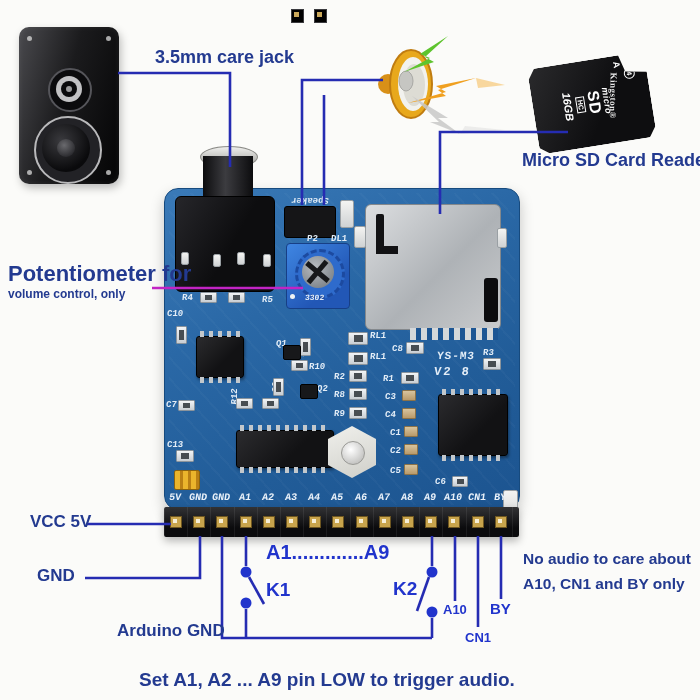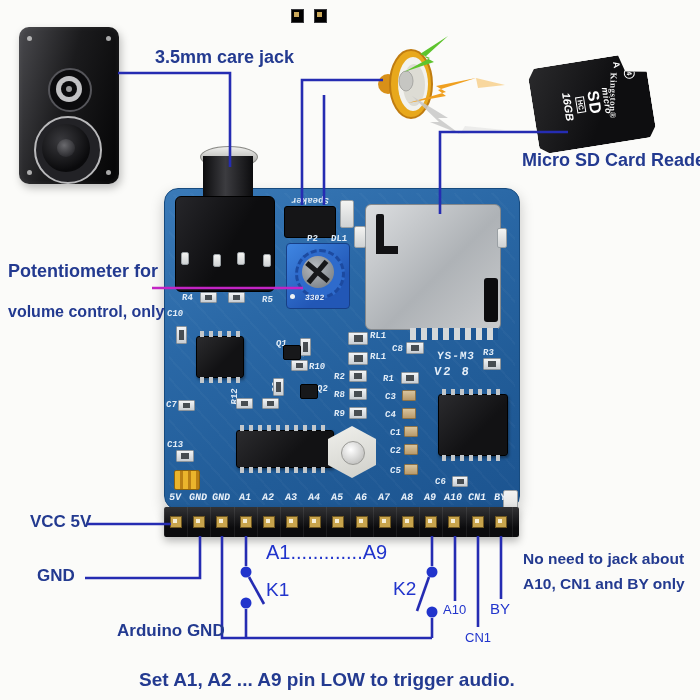--- a/index.html
+++ b/index.html
@@ -1,21 +1,21 @@
 <!DOCTYPE html>
 <html><head>
 <meta charset="utf-8">
 <style>
   html,body{margin:0;padding:0;}
   .stage{position:relative;width:700px;height:700px;background:#fbfbf9;overflow:hidden;
          font-family:"Liberation Sans",sans-serif;}
   .abs{position:absolute;}
   
   .lbl{position:absolute;color:#233a90;font-weight:600;white-space:nowrap;}
-  .lbl2{position:absolute;color:#2134cc;font-weight:400;white-space:nowrap;}
+  .lbl2{position:absolute;color:#2134cc;font-weight:700;white-space:nowrap;}
   
   .spk-body{position:absolute;left:19px;top:27px;width:100px;height:157px;border-radius:10px;
     background:linear-gradient(105deg,#4a4a4e,#1b1b1d 45%,#060607 95%);
     box-shadow:inset 0 0 6px rgba(255,255,255,.08),2px 4px 8px rgba(0,0,0,.25);}
   .spk-top{position:absolute;left:24px;top:27px;width:90px;height:18px;border-radius:8px 10px 0 0;
     background:linear-gradient(#5a5a5e,#2a2a2c);clip-path:polygon(4% 0,96% 0,100% 100%,0 100%);}
   .ring{position:absolute;border-radius:50%;}
   .screw{position:absolute;width:5px;height:5px;border-radius:50%;background:#cfcfcf;opacity:.8;}
   
   
@@ -221,32 +221,32 @@
       <circle cx="246" cy="572" r="5.5"></circle>
       <circle cx="246" cy="603" r="5.5"></circle>
       <circle cx="432" cy="572" r="5.5"></circle>
       <circle cx="432" cy="612" r="5.5"></circle>
     </g>
     <path d="M152 288 H303" stroke="#c224c4" stroke-width="2.6"></path>
   </svg>
 
   <div class="lbl z7" style="left:155px;top:47px;font-size:18px;">3.5mm care jack</div>
   <div class="lbl z7" style="left:522px;top:150px;font-size:18px;">Micro SD Card Reader</div>
-  <div class="lbl z7" style="left:8px;top:261px;font-size:18px;">Potentiometer for</div>
-  <div class="lbl z7" style="left:8px;top:303px;font-size:16px;">volume control, only</div>
+  <div class="lbl z7" style="left:8px;top:261px;font-size:22px;">Potentiometer for</div>
+  <div class="lbl z7" style="left:8px;top:287px;font-size:12px;">volume control, only</div>
   <div class="lbl z7" style="left:30px;top:512px;font-size:17px;">VCC 5V</div>
   <div class="lbl z7" style="left:37px;top:566px;font-size:17px;">GND</div>
   <div class="lbl z7" style="left:117px;top:621px;font-size:17px;">Arduino GND</div>
   <div class="lbl2 z7" style="left:266px;top:541px;font-size:20px;">A1.............A9</div>
   <div class="lbl2 z7" style="left:266px;top:579px;font-size:19px;">K1</div>
   <div class="lbl2 z7" style="left:393px;top:578px;font-size:19px;">K2</div>
   <div class="lbl2 z7" style="left:443px;top:602px;font-size:13px;">A10</div>
   <div class="lbl2 z7" style="left:465px;top:630px;font-size:13px;">CN1</div>
   <div class="lbl2 z7" style="left:490px;top:600px;font-size:15px;">BY</div>
-  <div class="lbl z7" style="left:523px;top:550px;font-size:15.5px;">No need to jack about</div>
+  <div class="lbl z7" style="left:523px;top:550px;font-size:15.5px;">No audio to care about</div>
   <div class="lbl z7" style="left:523px;top:575px;font-size:15.5px;">A10, CN1 and BY only</div>
   <div class="lbl z7" style="left:139px;top:669px;font-size:19px;">Set A1, A2 ... A9 pin LOW to trigger audio.</div>
 
 <div class="pinlbl z5" style="left: 175px; top: 492px;">5V</div>
     <div class="pin z5" style="left: 170px; top: 516px;">
       <i></i>
     </div>
     <div class="pinlbl z5" style="left: 198.2px; top: 492px;">GND</div>
     <div class="pin z5" style="left: 193.2px; top: 516px;">
       <i></i>

